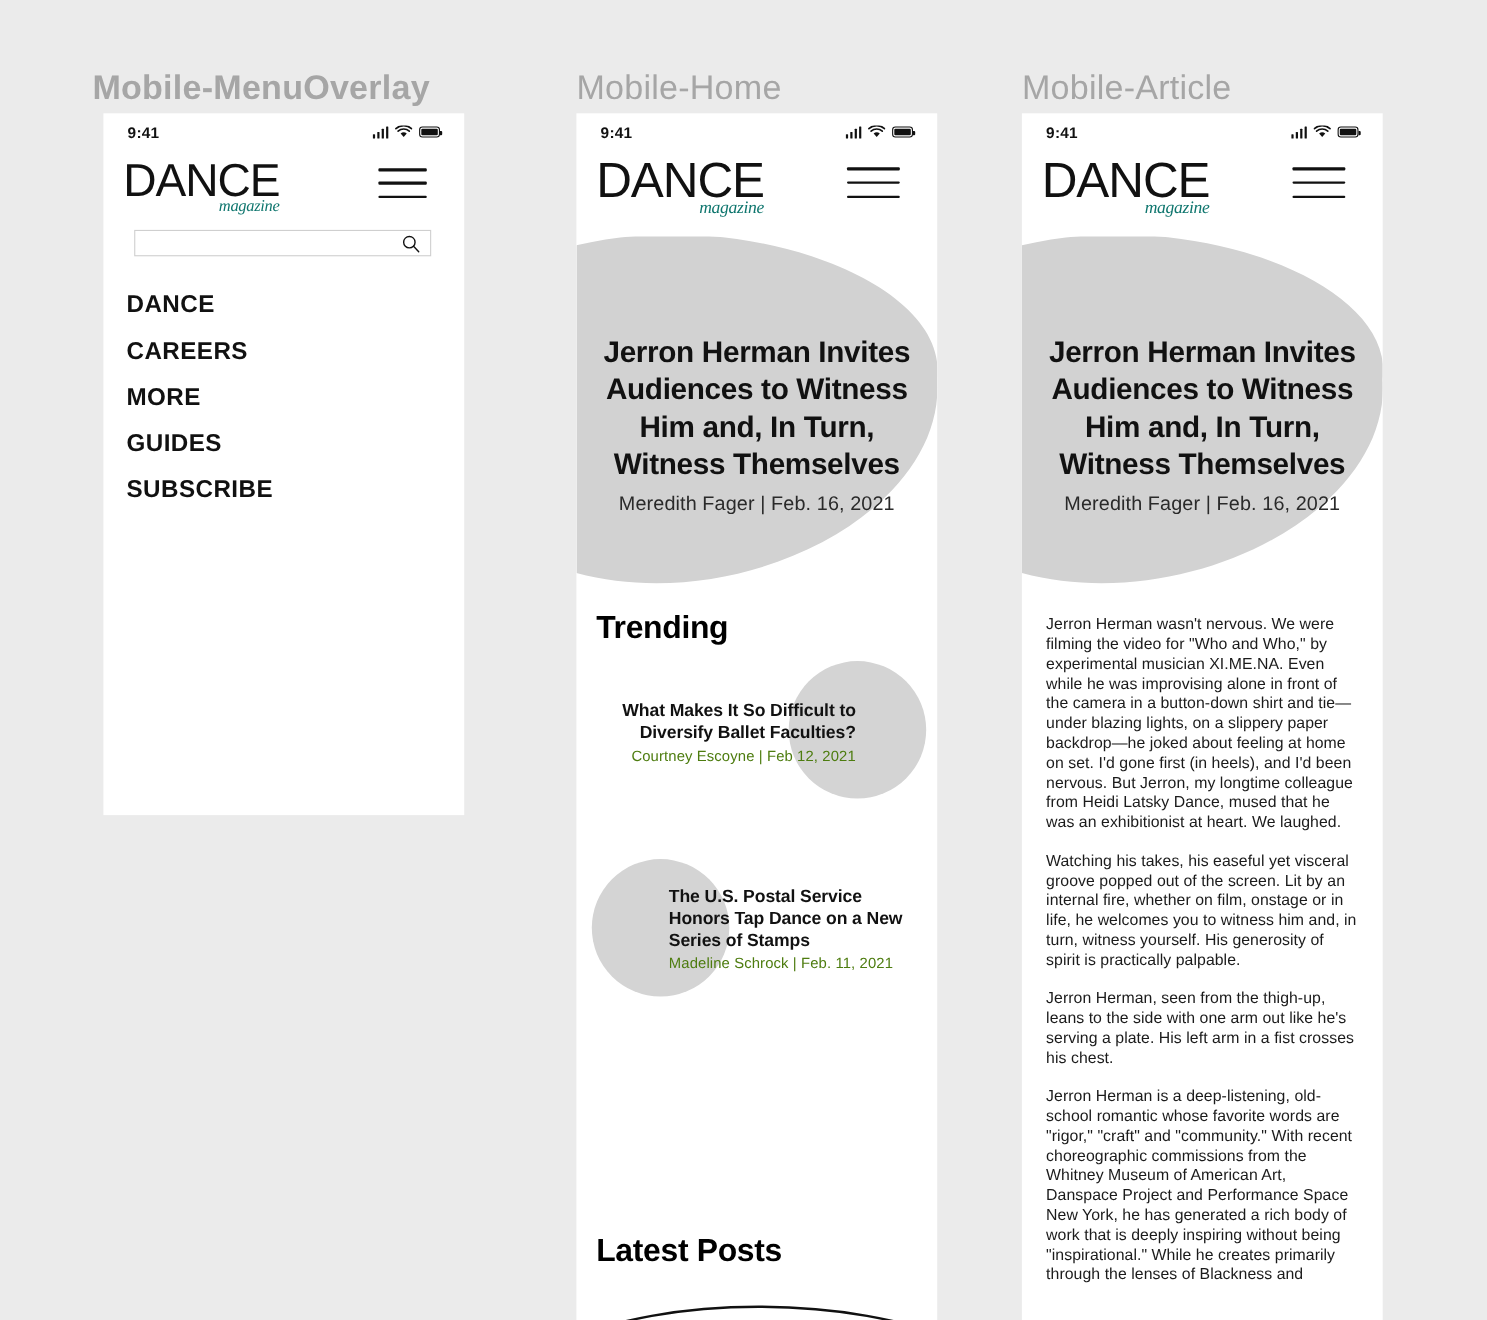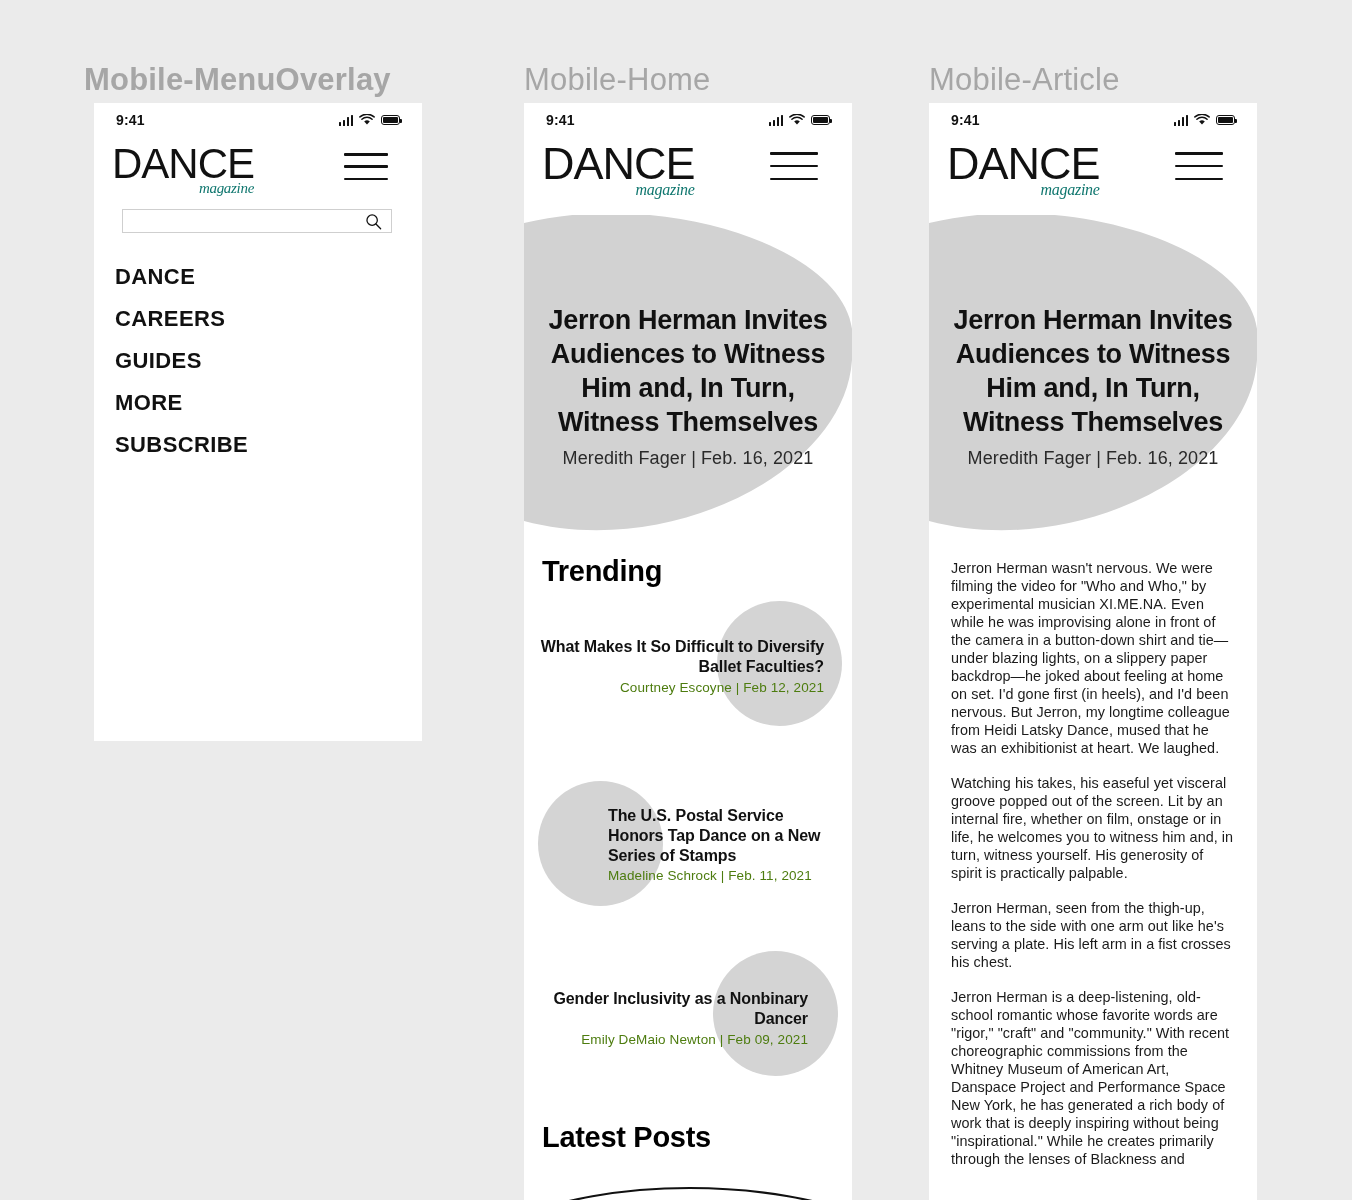--- a/index.html
+++ b/index.html
@@ -187,22 +187,22 @@
       <input type="text" value="" placeholder="" style="">
       <svg class="mag-glass" viewBox="0 0 20 20">
         <circle cx="8.4" cy="8.4" r="6.1" stroke="#111" stroke-width="1.5" fill="none"></circle>
         <line x1="12.9" y1="12.9" x2="18.4" y2="18.6" stroke="#111" stroke-width="1.5" stroke-linecap="round"></line>
       </svg>
     </div>
 
     <div class="navlist" style="top:161px;">
       <div class="navitem">DANCE</div>
       <div class="navitem">CAREERS</div>
+      <div class="navitem">MORE</div>
       <div class="navitem">GUIDES</div>
-      <div class="navitem">MORE</div>
       <div class="navitem">SUBSCRIBE</div>
     </div>
   </div>
 
   <div class="frame-label" style="left:524px;top:62px;">Mobile-Home</div>
 
   <div class="phone" id="phone2" style="left:524px;top:103px;width:328px;height:1097px;">
 
     <div class="statusbar">
       <div class="status-time">9:41</div>
@@ -243,41 +243,34 @@
       <div class="hero-text" style="top:88px;">
         <h1 class="hero-title">Jerron Herman Invites Audiences to Witness Him and, In Turn, Witness Themselves</h1>
         <div class="hero-byline">Meredith Fager  |  Feb. 16, 2021</div>
       </div>
     </div>
 
     <div class="section-h" style="top:452px;">Trending</div>
 
     <div class="tcard" style="top:498px;height:125px;">
       <div class="tcircle" style="right:10px;top:0px;width:125px;height:125px;"></div>
-      <div class="tbody ta-right" style="padding-right:28px;padding-top:36px;">
+      <div class="tbody ta-right" style="padding-right:74px;padding-top:36px;">
         <div class="ttitle">What Makes It So Difficult to Diversify Ballet Faculties?</div>
         <div class="tmeta">Courtney Escoyne |  Feb 12, 2021</div>
       </div>
     </div>
 
     <div class="tcard" style="top:678px;height:125px;">
       <div class="tcircle" style="left:14px;top:0px;width:125px;height:125px;"></div>
       <div class="tbody ta-left" style="padding-left:84px;padding-top:25px;">
         <div class="ttitle">The U.S. Postal Service Honors Tap Dance on a New Series of Stamps</div>
         <div class="tmeta">Madeline Schrock |  Feb. 11, 2021</div>
       </div>
     </div>
 
-    <div class="tcard" style="top:848px;height:125px;">
-      <div class="tcircle" style="right:14px;top:0px;width:125px;height:125px;"></div>
-      <div class="tbody ta-right" style="padding-right:44px;padding-top:38px;">
-        <div class="ttitle">Gender Inclusivity as a Nonbinary Dancer</div>
-        <div class="tmeta">Emily DeMaio Newton  |  Feb 09, 2021</div>
-      </div>
-    </div>
 
     <div class="section-h" style="top:1018px;">Latest Posts</div>
 
     <div class="arc" style="top:1060px;height:40px;">
       <svg width="328" height="60" viewBox="0 0 328 60">
         <path d="M-14,58 C80,14 250,14 350,58" stroke="#111" stroke-width="2.2" fill="none"></path>
       </svg>
     </div>
   </div>
 

